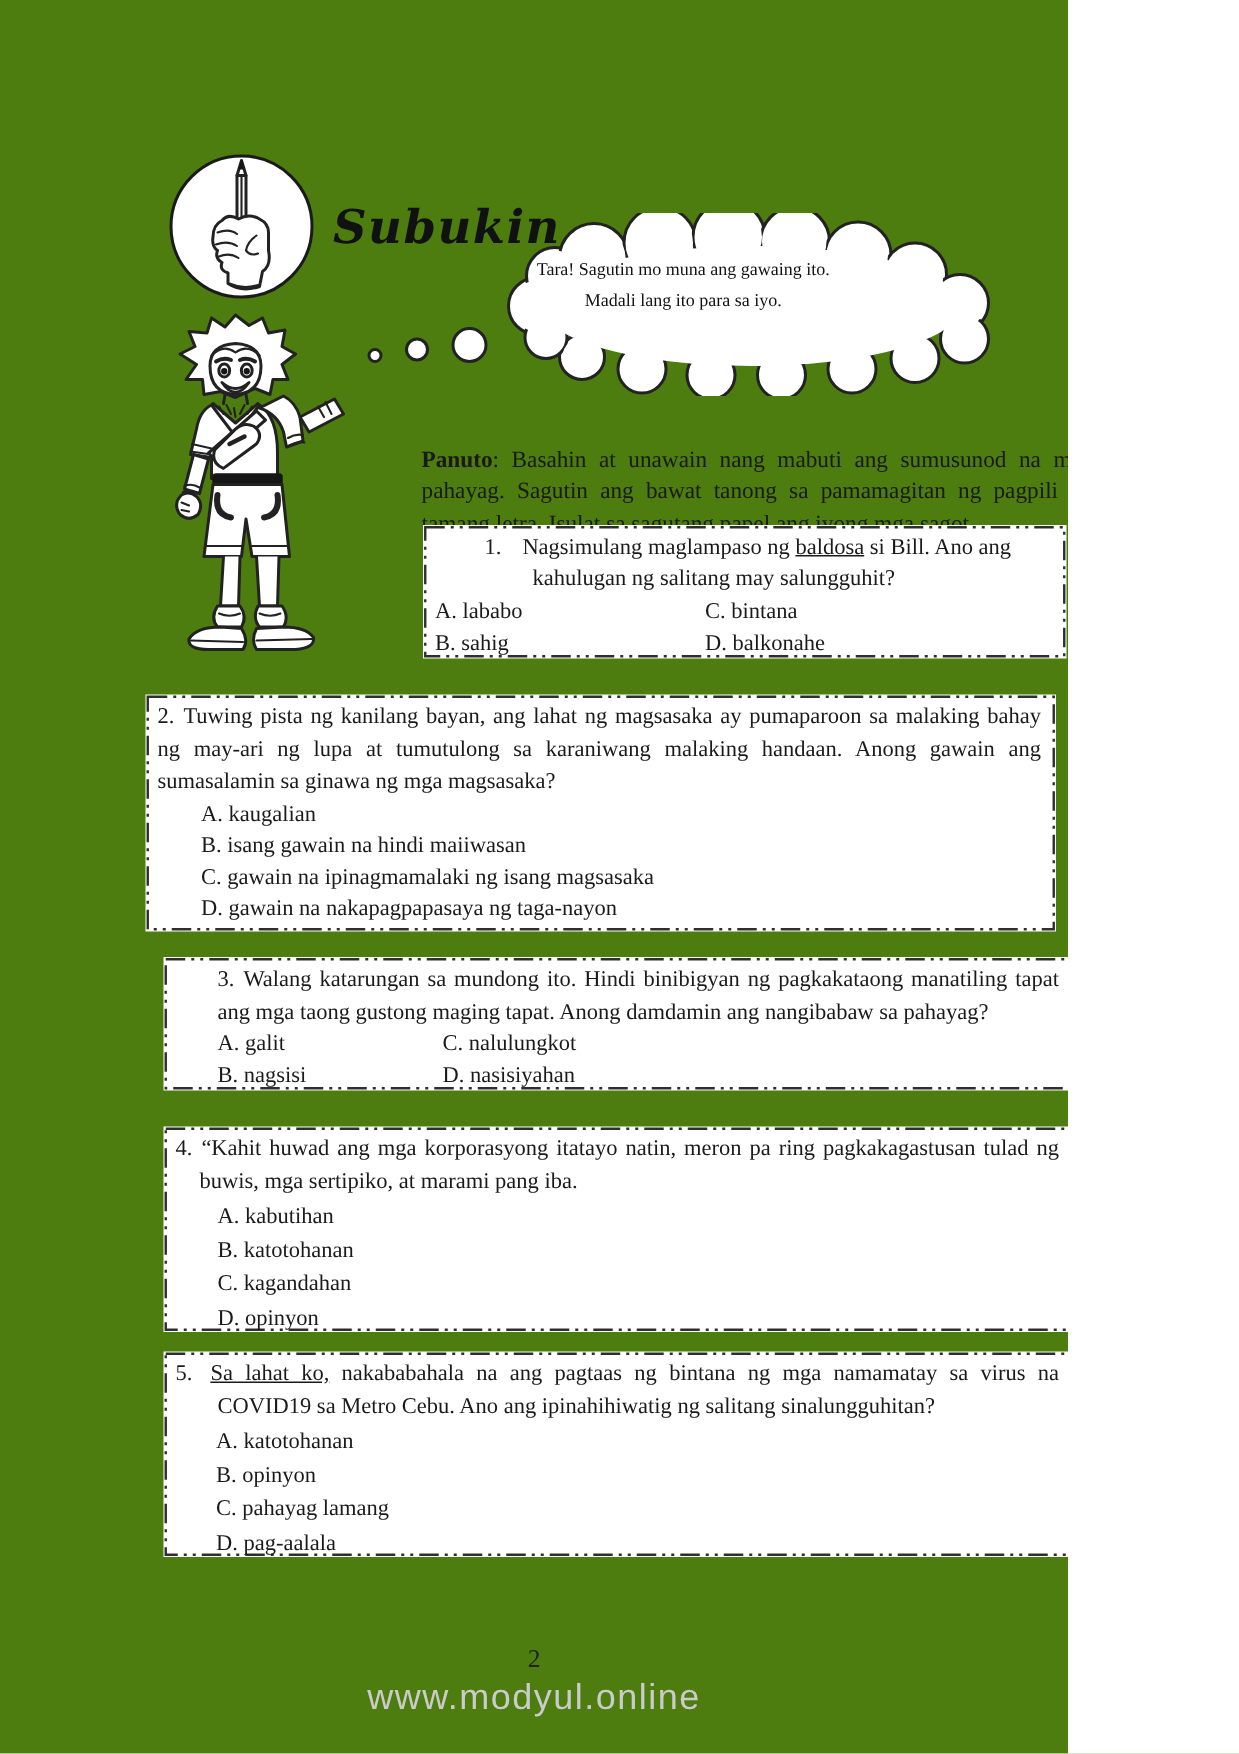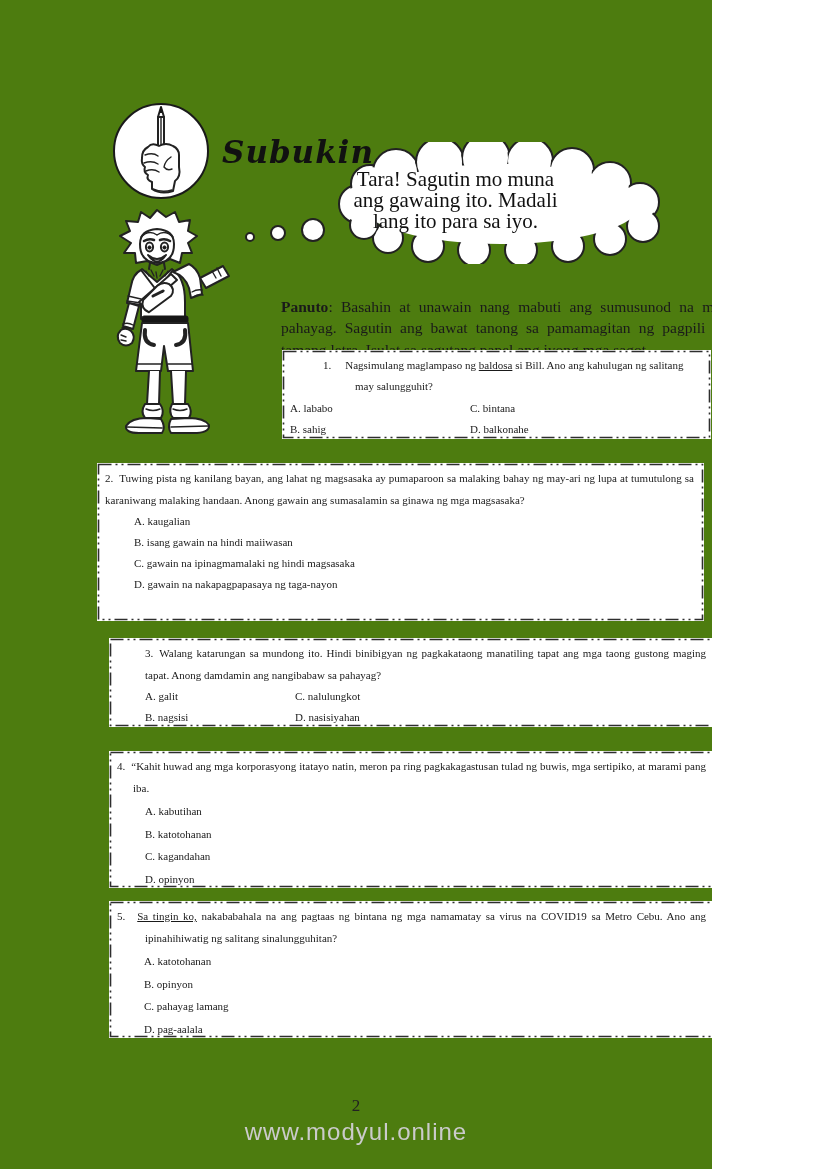--- a/index.html
+++ b/index.html
@@ -15,21 +15,21 @@
   .icon-circle svg { position:absolute; inset:0; }
   .page-title {
     position:absolute; left:222px; top:134px;
     font-family:"DejaVu Serif","Liberation Serif",serif;
     font-weight:bold; font-style:italic; font-size:31px; letter-spacing:1px; color:#111;
   }
   
   .bubble-svg { position:absolute; left:218px; top:142px; width:470px; height:122px; }
   .bubble-text {
     position:absolute; left:348px; top:169px; width:215px;
-    text-align:center; font-size:21px; line-height:21px; color:#111;
+    text-align:center; font-size:12px; line-height:21px; color:#111;
   }
   
   .boy-svg { position:absolute; left:105px; top:206px; width:164px; height:242px; }
   
   .panuto {
     position:absolute; left:281px; top:280px; width:448px;
     font-size:15.5px; line-height:21.5px; text-align:justify;
   }
   .panuto .lbl { font-weight:bold; }
   
@@ -37,21 +37,21 @@
   #q1 { left:282px; top:350px; width:429px; height:89px; }
   #q2 { left:97px; top:463px; width:607px; height:158px; }
   #q3 { left:109px; top:638px; width:607px; height:89px; }
   #q4 { left:109px; top:751px; width:607px; height:137px; }
   #q5 { left:109px; top:901px; width:607px; height:137px; }
   .dashbox { position:absolute; inset:0; width:100%; height:100%; }
   .dashbox rect {
     x:1.5px; y:1.5px; width:calc(100% - 3px); height:calc(100% - 3px);
     fill:none; stroke:#2e2e2e; stroke-width:1.6; stroke-dasharray:13 4 2 4 2 4;
   }
-  .qcontent { position:relative; padding:5px 10px 4px 8px; font-size:11px; line-height:21.5px; }
+  .qcontent { position:relative; padding:5px 10px 4px 8px; font-size:15px; line-height:21.5px; }
   .qtext { margin:0; }
   .qnum { margin-right:6px; }
   .u { text-decoration:underline; }
   .qopts { margin-top:0px; }
   .qopts.two-col { display:grid; }
   .opt { line-height:21px; }
   
   #q1 .qcontent { line-height:20.5px; }
   #q1 .qtext { padding-left:65px; text-indent:-32px; }
   #q1 .qnum { margin-right:14px; }
@@ -230,21 +230,21 @@
 
   <div class="qbox" id="q2">
     <svg class="dashbox">
         <rect x="0" y="0" width="100%" height="100%"></rect>
       </svg>
     <div class="qcontent">
       <p class="qtext"><span class="qnum">2.</span><span>Tuwing pista ng kanilang bayan, ang lahat ng magsasaka ay pumaparoon sa malaking bahay ng may-ari ng lupa at tumutulong sa karaniwang malaking handaan. Anong gawain ang sumasalamin sa ginawa ng mga magsasaka?</span></p>
       <div class="qopts one-col">
           <div class="opt">A. kaugalian</div>
           <div class="opt">B. isang gawain na hindi maiiwasan</div>
-          <div class="opt">C. gawain na ipinagmamalaki ng hindi magsasaka</div>
+          <div class="opt">C. gawain na ipinagmamalaki ng isang magsasaka</div>
           <div class="opt">D. gawain na nakapagpapasaya ng taga-nayon</div>
         </div>
     </div>
   </div>
 
   <div class="qbox" id="q3">
     <svg class="dashbox">
         <rect x="0" y="0" width="100%" height="100%"></rect>
       </svg>
     <div class="qcontent">
@@ -271,21 +271,21 @@
           <div class="opt">D. opinyon</div>
         </div>
     </div>
   </div>
 
   <div class="qbox" id="q5">
     <svg class="dashbox">
         <rect x="0" y="0" width="100%" height="100%"></rect>
       </svg>
     <div class="qcontent">
-      <p class="qtext"><span class="qnum">5.</span><span class="u">Sa tingin ko,</span><span> nakababahala na ang pagtaas ng bintana ng mga namamatay sa virus na COVID19 sa Metro Cebu.  Ano ang ipinahihiwatig ng salitang sinalungguhitan?</span></p>
+      <p class="qtext"><span class="qnum">5.</span><span class="u">Sa lahat ko,</span><span> nakababahala na ang pagtaas ng bintana ng mga namamatay sa virus na COVID19 sa Metro Cebu.  Ano ang ipinahihiwatig ng salitang sinalungguhitan?</span></p>
       <div class="qopts one-col">
           <div class="opt">A. katotohanan</div>
           <div class="opt">B. opinyon</div>
           <div class="opt">C. pahayag lamang</div>
           <div class="opt">D. pag-aalala</div>
         </div>
     </div>
   </div>
 
   <div class="page-number">2</div>

